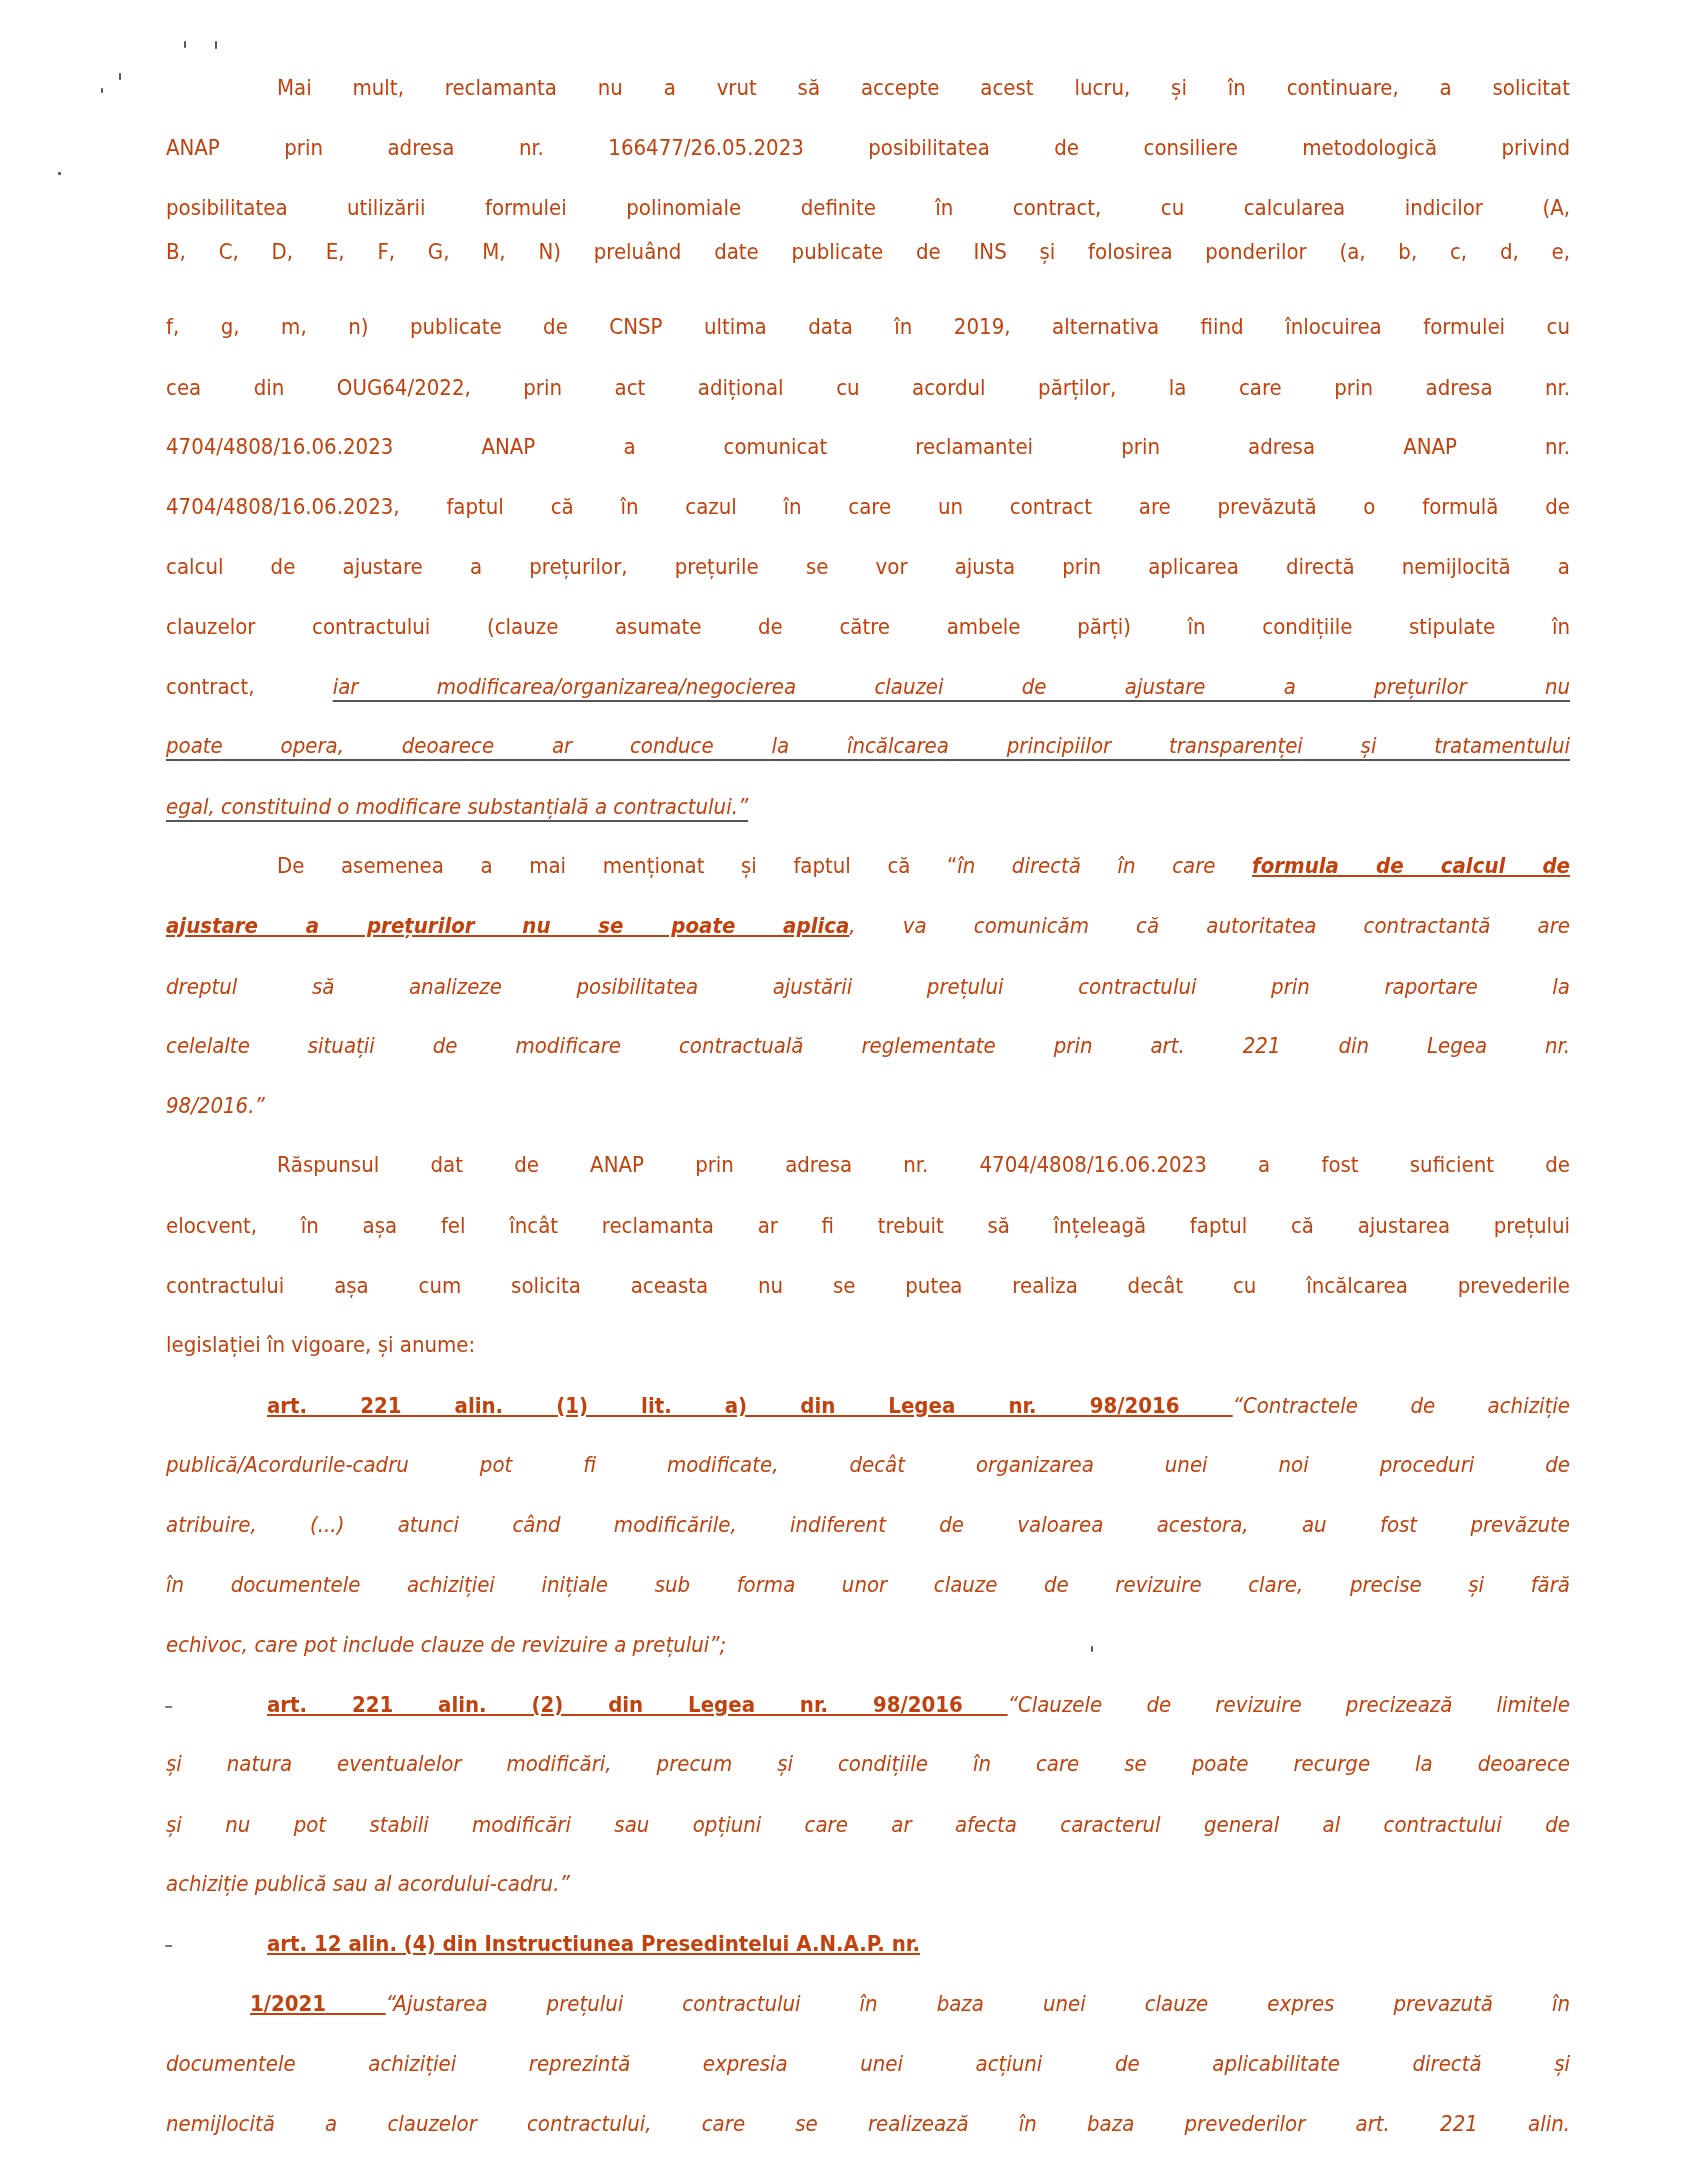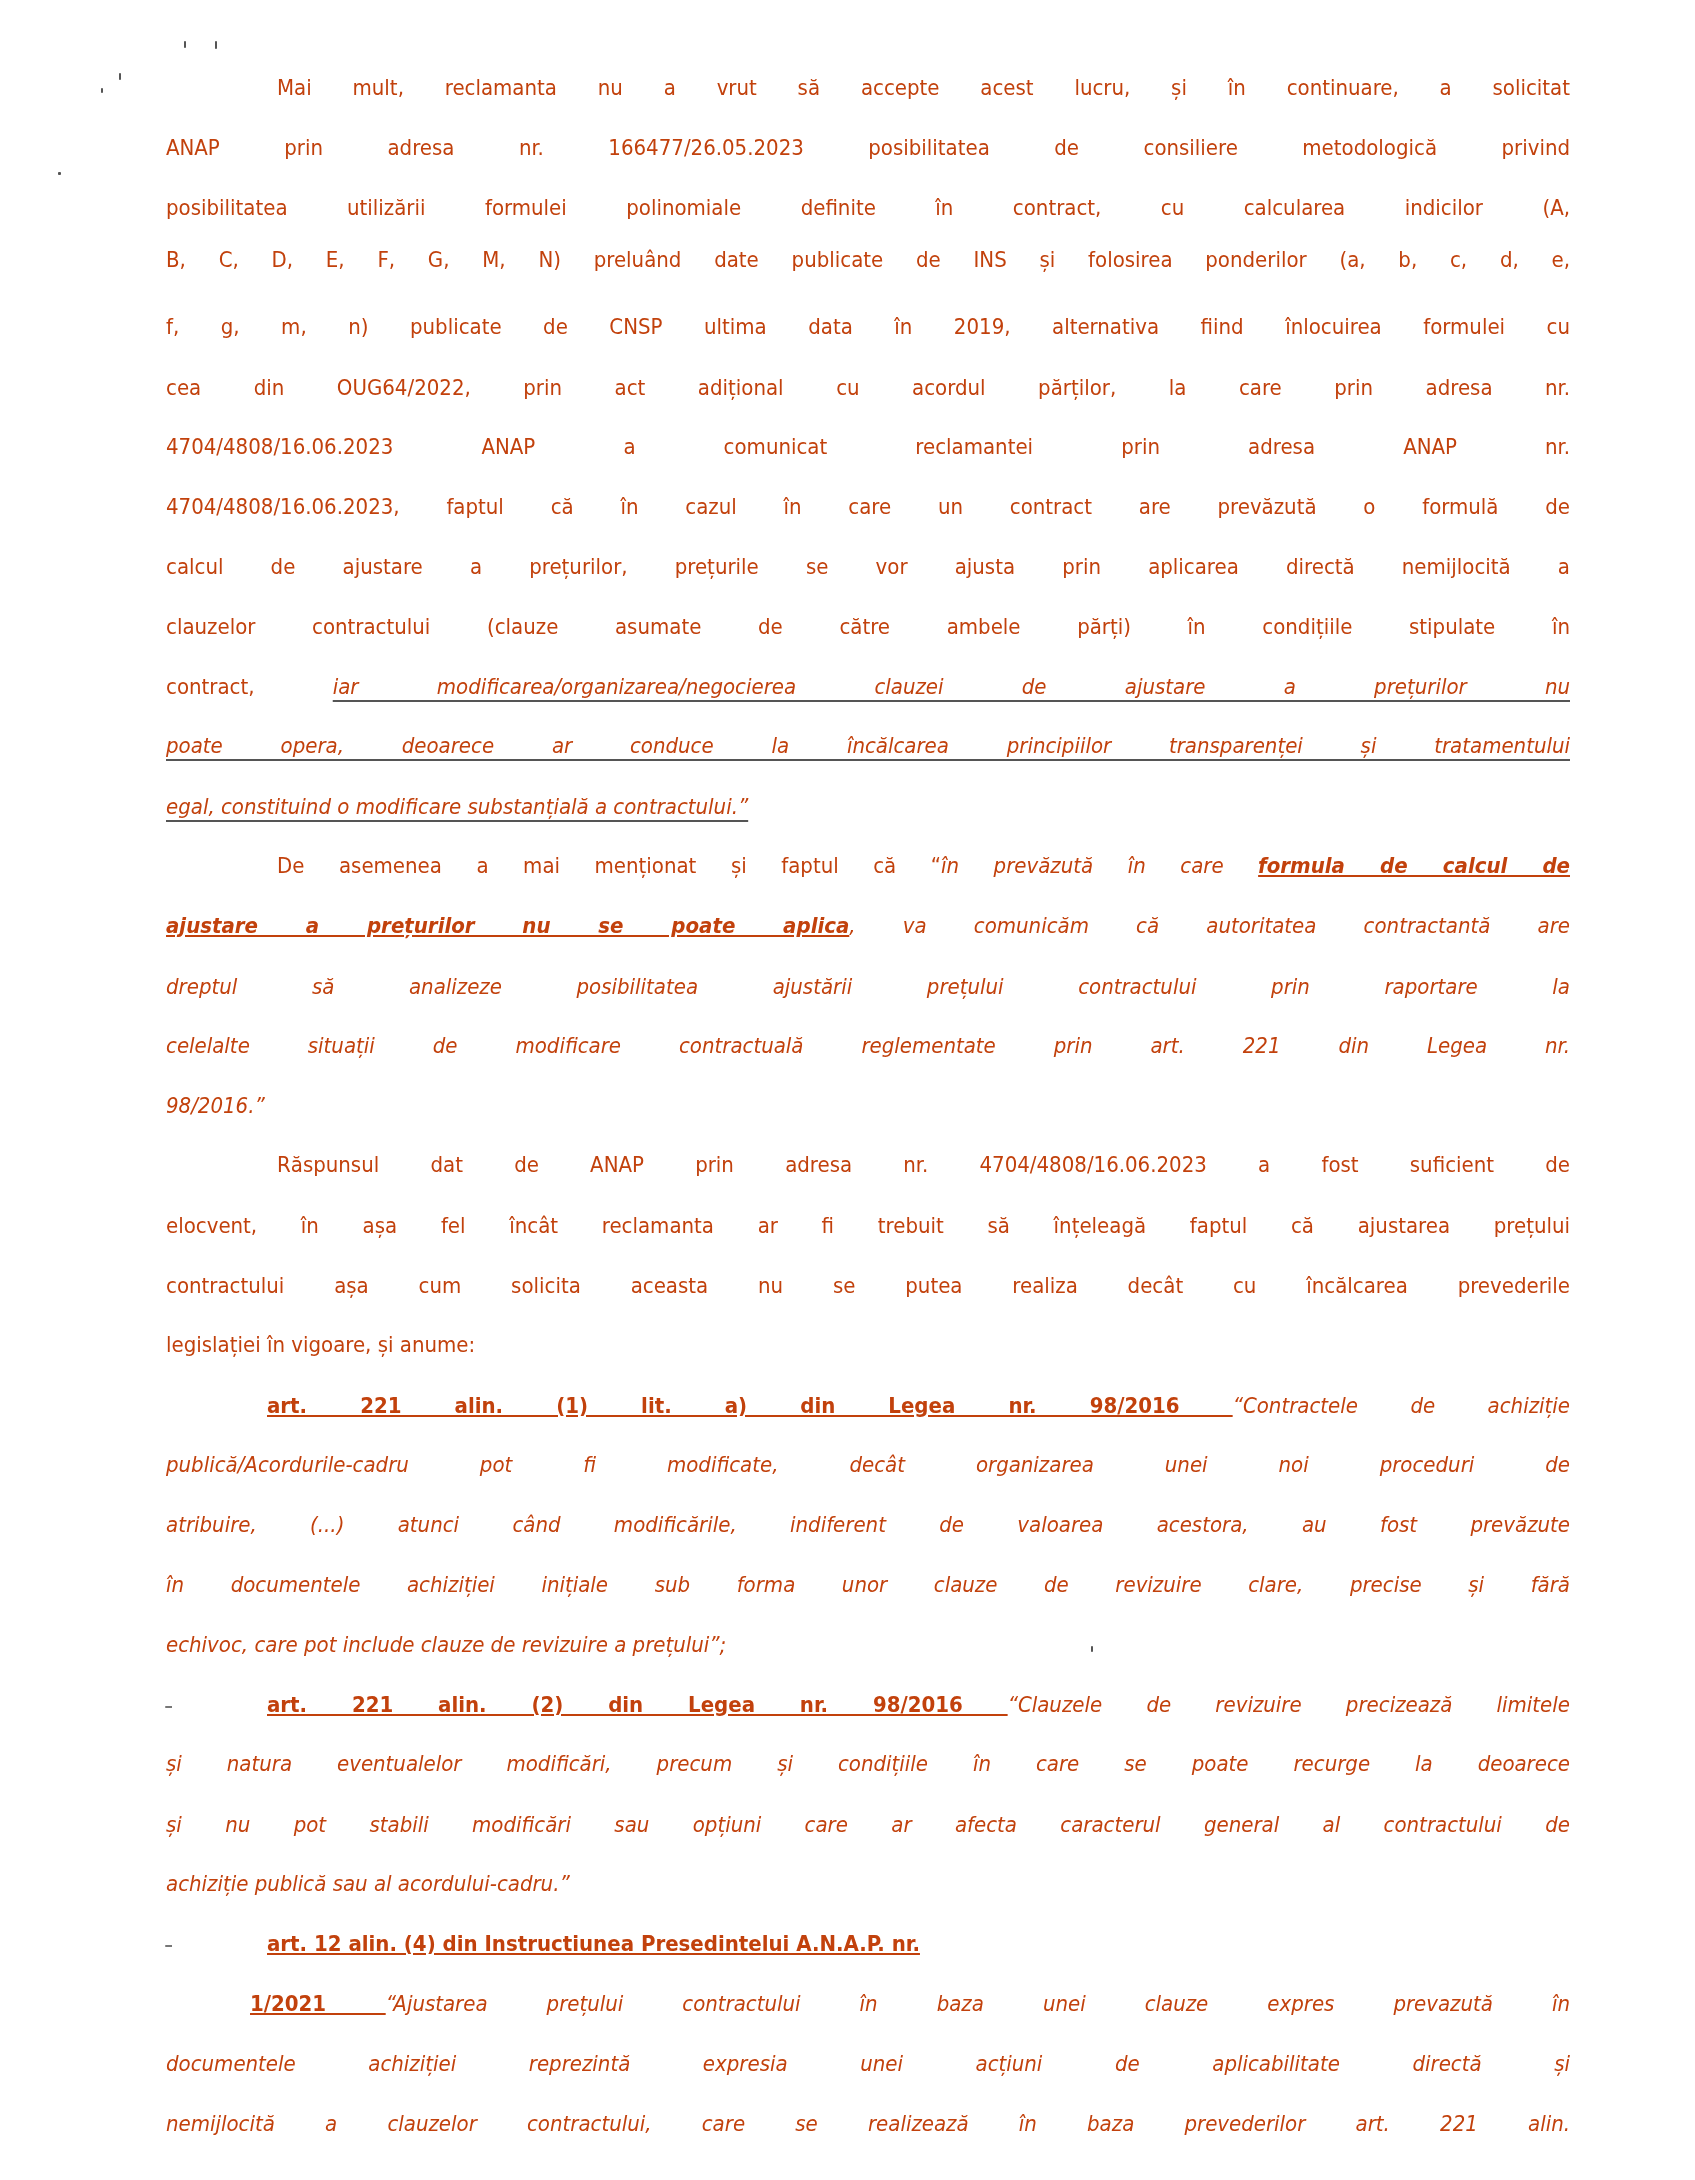--- a/index.html
+++ b/index.html
@@ -26,31 +26,31 @@
   .speck { position: absolute; background: #555; border-radius: 0.9px; }
 </style>
 </head>
 <body>
 
 <div id="page">
   <div id="body-text">
       <div class="line justify" style="top: 64px; left: 277px; width: 1293px;"><span class="seg ">Mai mult, reclamanta nu a vrut să accepte acest lucru, și în continuare, a solicitat</span></div>
       <div class="line justify" style="top: 124px; left: 166px; width: 1404px;"><span class="seg ">ANAP prin adresa nr.  166477/26.05.2023 posibilitatea de consiliere metodologică privind</span></div>
       <div class="line justify" style="top: 184px; left: 166px; width: 1404px;"><span class="seg ">posibilitatea utilizării formulei polinomiale definite în contract, cu calcularea indicilor (A,</span></div>
-      <div class="line justify" style="top: 236px; left: 166px; width: 1404px;"><span class="seg ">B, C, D, E, F, G, M, N) preluând date publicate de INS și folosirea ponderilor (a, b, c, d, e,</span></div>
+      <div class="line justify" style="top: 228px; left: 166px; width: 1404px;"><span class="seg ">B, C, D, E, F, G, M, N) preluând date publicate de INS și folosirea ponderilor (a, b, c, d, e,</span></div>
       <div class="line justify" style="top: 303px; left: 166px; width: 1404px;"><span class="seg ">f, g, m, n) publicate de CNSP ultima data în 2019, alternativa fiind înlocuirea formulei cu</span></div>
       <div class="line justify" style="top: 364px; left: 166px; width: 1404px;"><span class="seg ">cea din OUG64/2022, prin act adițional cu acordul părților, la care prin adresa  nr.</span></div>
       <div class="line justify" style="top: 423px; left: 166px; width: 1404px;"><span class="seg ">4704/4808/16.06.2023   ANAP a comunicat reclamantei prin adresa ANAP nr.</span></div>
       <div class="line justify" style="top: 483px; left: 166px; width: 1404px;"><span class="seg ">4704/4808/16.06.2023, faptul că în cazul în care un contract are prevăzută o formulă de</span></div>
       <div class="line justify" style="top: 543px; left: 166px; width: 1404px;"><span class="seg ">calcul de ajustare a prețurilor, prețurile se vor ajusta prin aplicarea directă nemijlocită a</span></div>
       <div class="line justify" style="top: 603px; left: 166px; width: 1404px;"><span class="seg ">clauzelor contractului (clauze asumate de către ambele părți) în condițiile stipulate în</span></div>
       <div class="line justify" style="top: 663px; left: 166px; width: 1404px;"><span class="seg ">contract, </span><span class="seg i u">iar modificarea/organizarea/negocierea clauzei de ajustare a prețurilor nu</span></div>
       <div class="line justify" style="top: 722px; left: 166px; width: 1404px;"><span class="seg i u">poate opera, deoarece ar conduce la încălcarea principiilor transparenței și tratamentului</span></div>
       <div class="line" style="top: 783px; left: 166px; width: 1404px;"><span class="seg i u">egal, constituind o modificare substanțială a contractului.”</span></div>
-      <div class="line justify" style="top: 842px; left: 277px; width: 1293px;"><span class="seg ">De asemenea a mai menționat și faptul că “</span><span class="seg i">în prevăzută în care </span><span class="seg i b">formula de calcul de</span></div>
+      <div class="line justify" style="top: 842px; left: 277px; width: 1293px;"><span class="seg ">De asemenea a mai menționat și faptul că “</span><span class="seg i">în directă în care </span><span class="seg i b">formula de calcul de</span></div>
       <div class="line justify" style="top: 902px; left: 166px; width: 1404px;"><span class="seg i b">ajustare a prețurilor nu se poate aplica</span><span class="seg i">, va comunicăm că autoritatea contractantă are</span></div>
       <div class="line justify" style="top: 963px; left: 166px; width: 1404px;"><span class="seg i">dreptul să analizeze posibilitatea ajustării prețului contractului prin raportare la</span></div>
       <div class="line justify" style="top: 1022px; left: 166px; width: 1404px;"><span class="seg i">celelalte situații de modificare contractuală reglementate prin art. 221 din Legea nr.</span></div>
       <div class="line" style="top: 1082px; left: 166px; width: 1404px;"><span class="seg i">98/2016.”</span></div>
       <div class="line justify" style="top: 1141px; left: 277px; width: 1293px;"><span class="seg ">Răspunsul dat de ANAP prin adresa nr. 4704/4808/16.06.2023 a fost suficient de</span></div>
       <div class="line justify" style="top: 1202px; left: 166px; width: 1404px;"><span class="seg ">elocvent, în așa fel încât reclamanta ar fi trebuit să înțeleagă faptul că ajustarea prețului</span></div>
       <div class="line justify" style="top: 1262px; left: 166px; width: 1404px;"><span class="seg ">contractului așa cum solicita aceasta nu se putea realiza decât cu încălcarea prevederile</span></div>
       <div class="line" style="top: 1321px; left: 166px; width: 1404px;"><span class="seg ">legislației în vigoare, și anume:</span></div>
       <div class="line justify" style="top: 1382px; left: 267px; width: 1303px;"><span class="seg b">art. 221 alin. (1) lit. a) din Legea nr. 98/2016 </span><span class="seg i">“Contractele de achiziție</span></div>
       <div class="line justify" style="top: 1441px; left: 166px; width: 1404px;"><span class="seg i">publică/Acordurile-cadru pot fi modificate, decât organizarea unei noi proceduri de</span></div>

